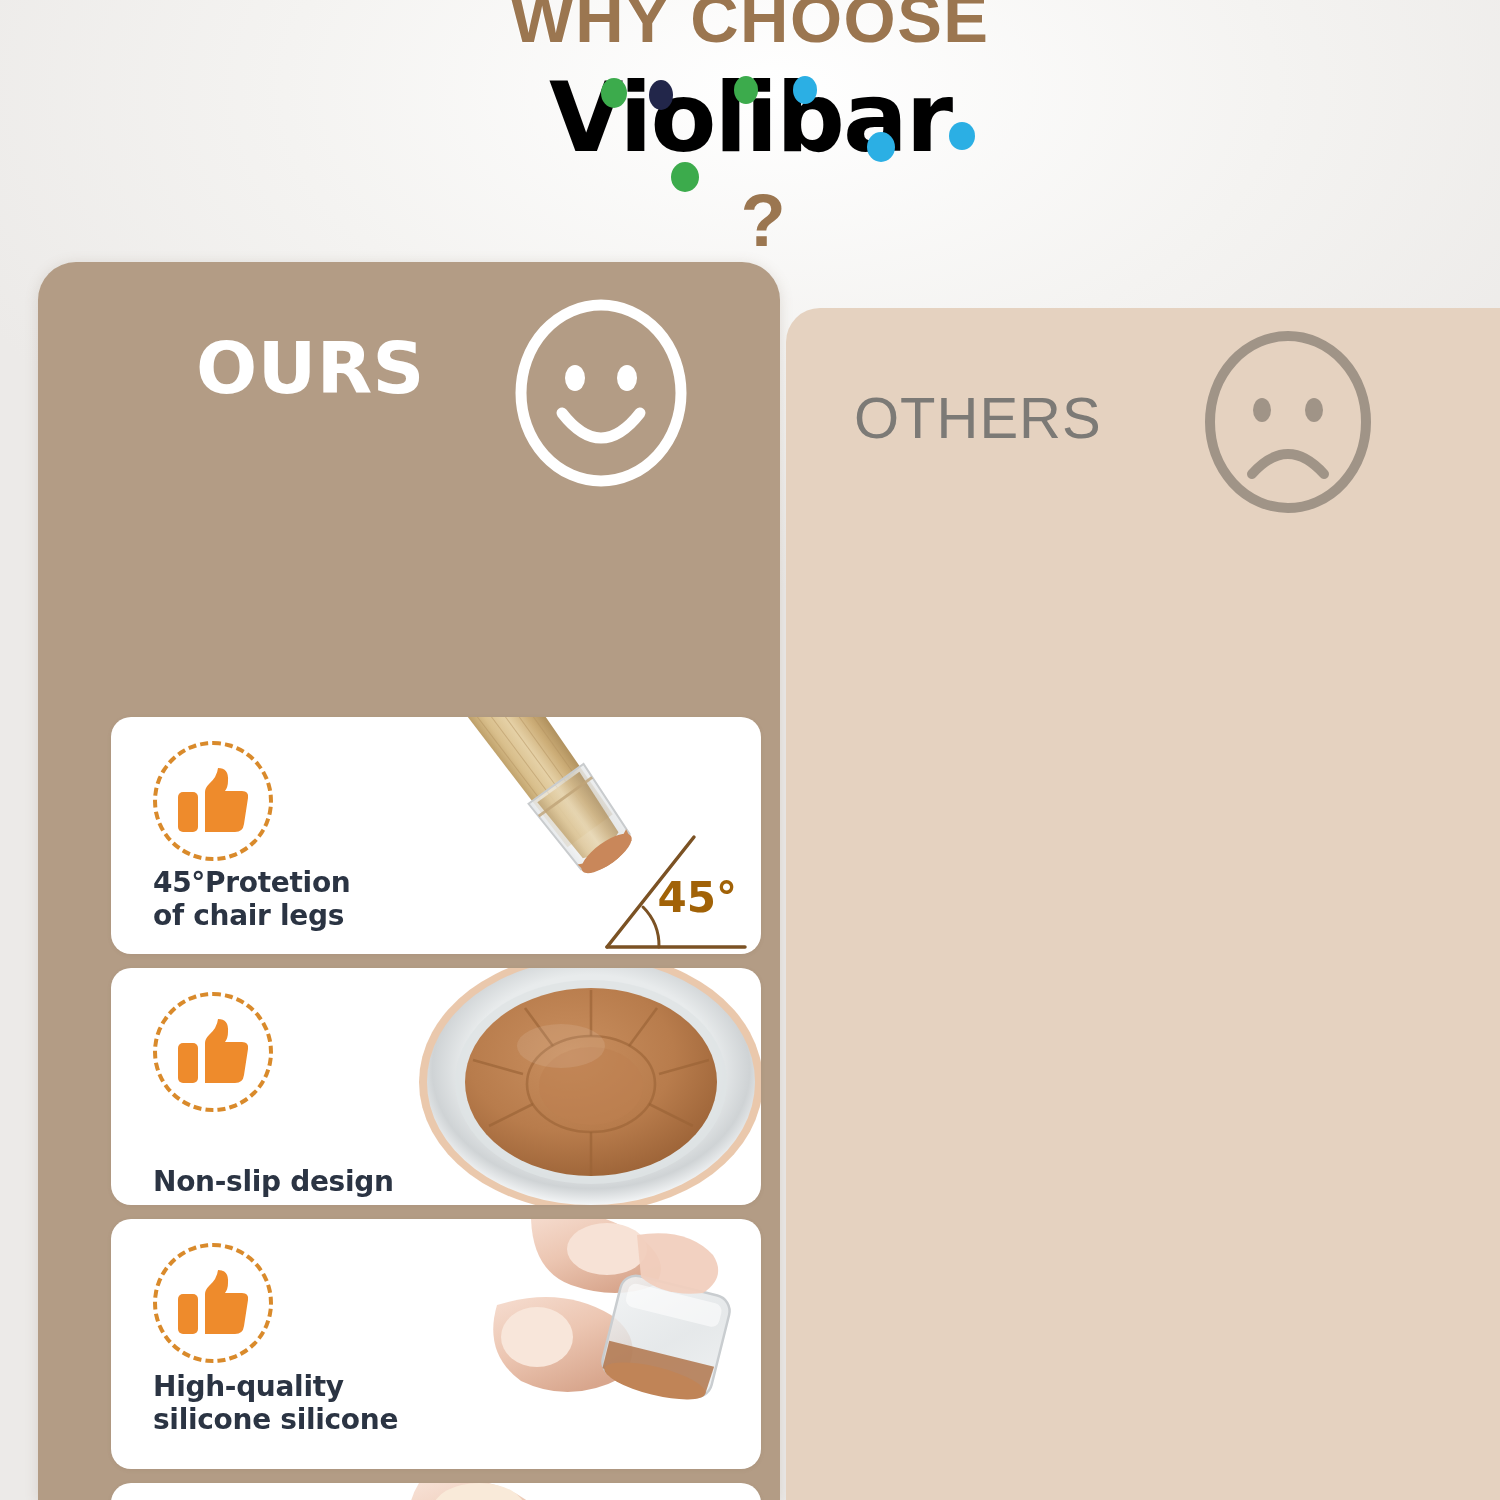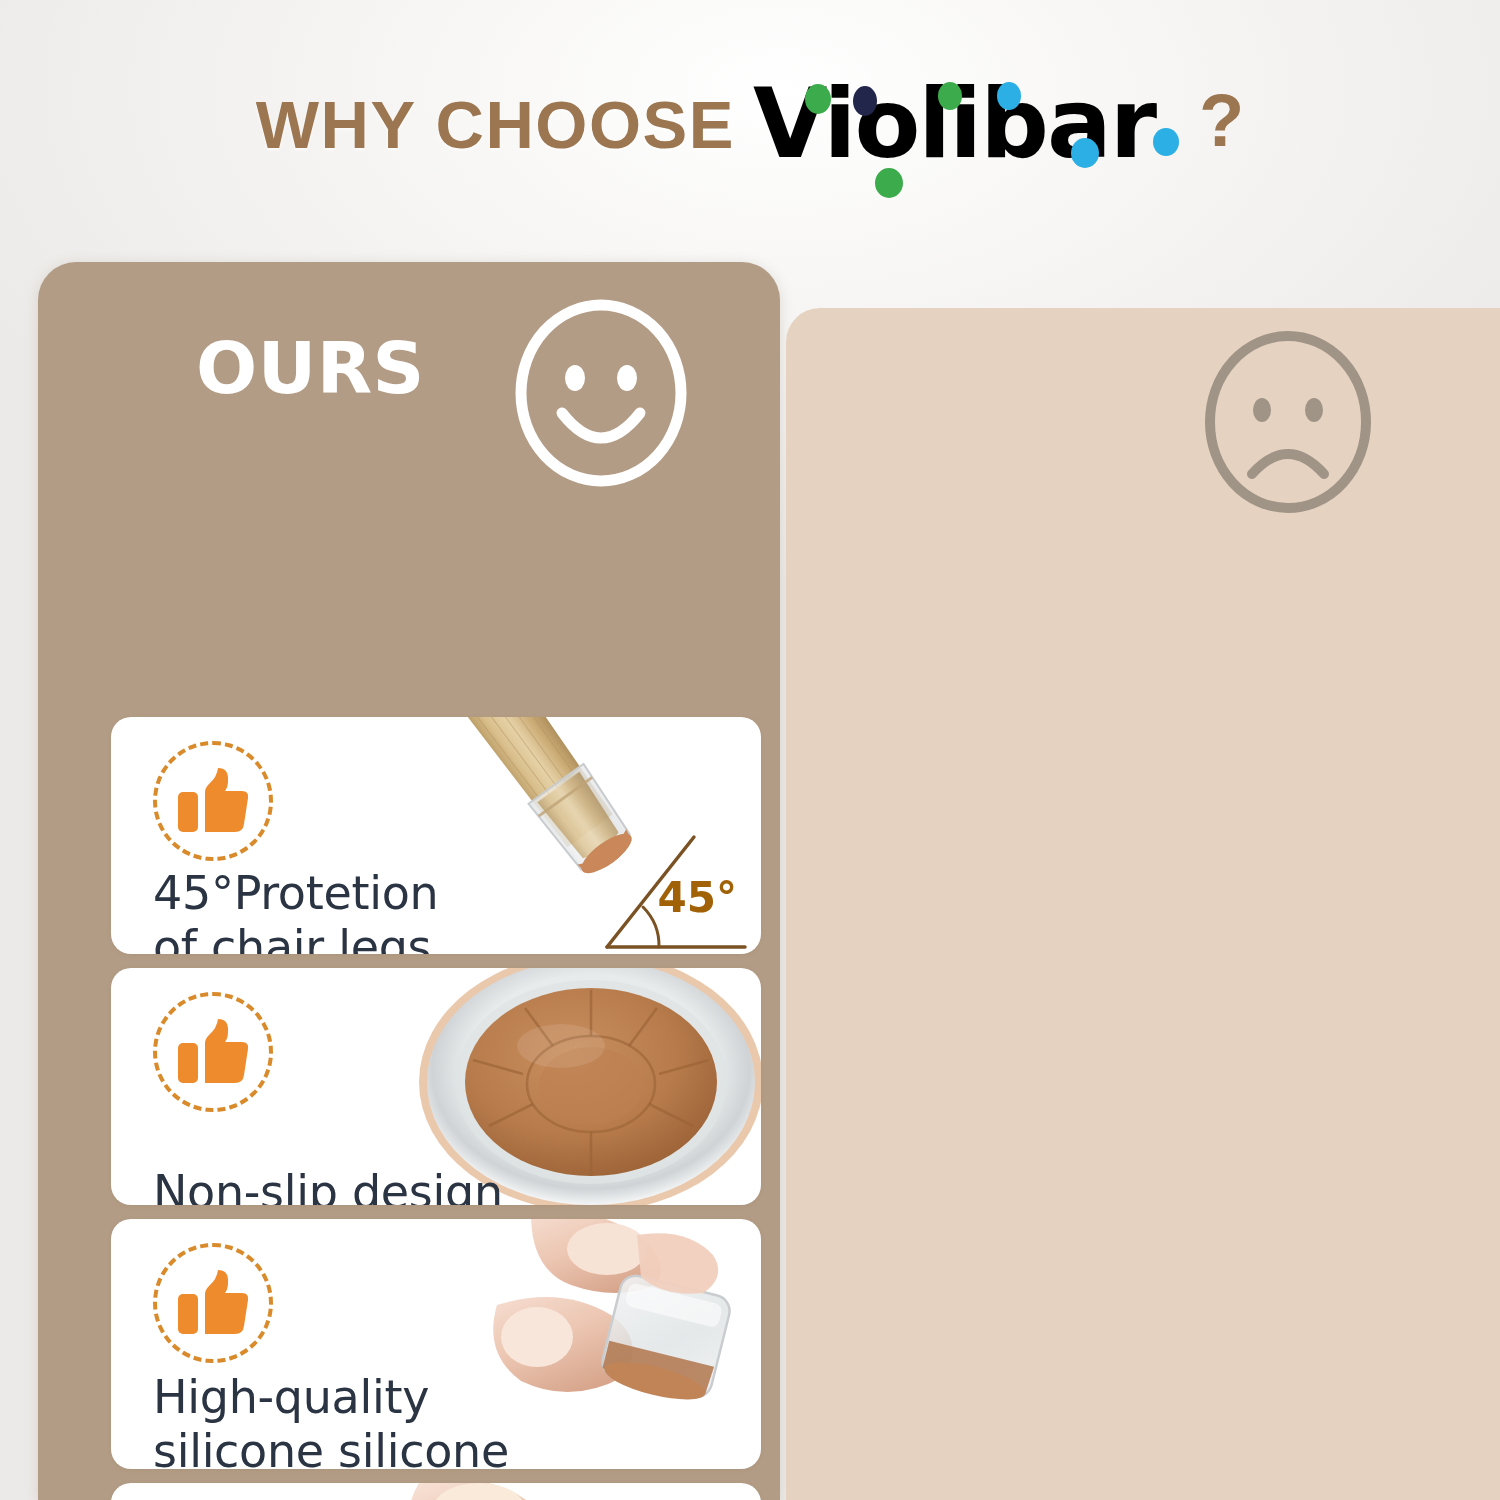--- a/index.html
+++ b/index.html
@@ -8,21 +8,21 @@
     font-family:"Liberation Sans", sans-serif;
     background:
       radial-gradient(ellipse 900px 500px at 52% 6%, #ffffff 0%, #f4f3f1 55%, #eceae8 100%),
       linear-gradient(180deg,#f2f1ef 0%, #eeecea 60%, #e9e7e4 100%);
     position:relative; overflow:hidden;
   }
 
   
   #header {
     position:absolute; top:0; left:0; width:1500px; height:248px;
-    display:flex; align-items:center; justify-content:center; gap:18px;
+    display:flex; align-items:center; justify-content:center; gap:18px;flex-direction:column;
   }
   #why-choose {
     font-size:67px; font-weight:bold; letter-spacing:1.5px;
     color:#9b7650; line-height:1;
     text-shadow:0 2px 3px rgba(255,255,255,.75);
   }
   
   #logo { position:relative; display:flex; align-items:flex-end; }
   #logo-word {
     font-size:96px; font-weight:bold; color:#000000;
@@ -88,21 +88,21 @@
     position:absolute; border-radius:50%;
     display:flex; align-items:center; justify-content:center;
   }
   .badge-ours   { left:42px; top:24px; width:120px; height:120px; border:4px dashed #d98a2b; }
   .badge svg { display:block; }
 
   .card-label {
     position:absolute; z-index:4;
   }
   .label-ours {
-    left:42px; font-size:46px; font-weight:normal; color:#2b3443;
+    left:42px; font-size:28px; font-weight:bold; color:#2b3443;
     line-height:1.17; letter-spacing:-0.3px; font-family:"DejaVu Sans", sans-serif;
   }
 
   
   .art { position:absolute; overflow:hidden; }
   .art svg, .art div { display:block; }
 
   
   #art-leg { right:0; top:-32px; width:330px; height:280px; }
   
@@ -334,20 +334,21 @@
         <path d="M238 142 L352 214 L340 234 L228 160 Z" fill="url(#steel)"></path>
         <line x1="244" y1="150" x2="344" y2="216" stroke="#e2e5e7" stroke-width="3" opacity=".6"></line>
       </svg>
     </div>
 
   </div>
 </div>
 
 <div id="others-panel">
   <div id="others-head">
+    <span id="others-title">OTHERS</span>
     <span class="face" style="left:382px; top:-18px;">
       <svg width="180" height="190" viewBox="0 0 180 190">
         <ellipse cx="90" cy="96" rx="78" ry="86" fill="none" stroke="#a09487" stroke-width="10"></ellipse>
         <ellipse cx="64" cy="84" rx="9" ry="12" fill="#a09487"></ellipse>
         <ellipse cx="116" cy="84" rx="9" ry="12" fill="#a09487"></ellipse>
         <path d="M54 148 Q90 108 126 148" fill="none" stroke="#a09487" stroke-width="10" stroke-linecap="round"></path>
       </svg>
     </span>
   </div>
 

